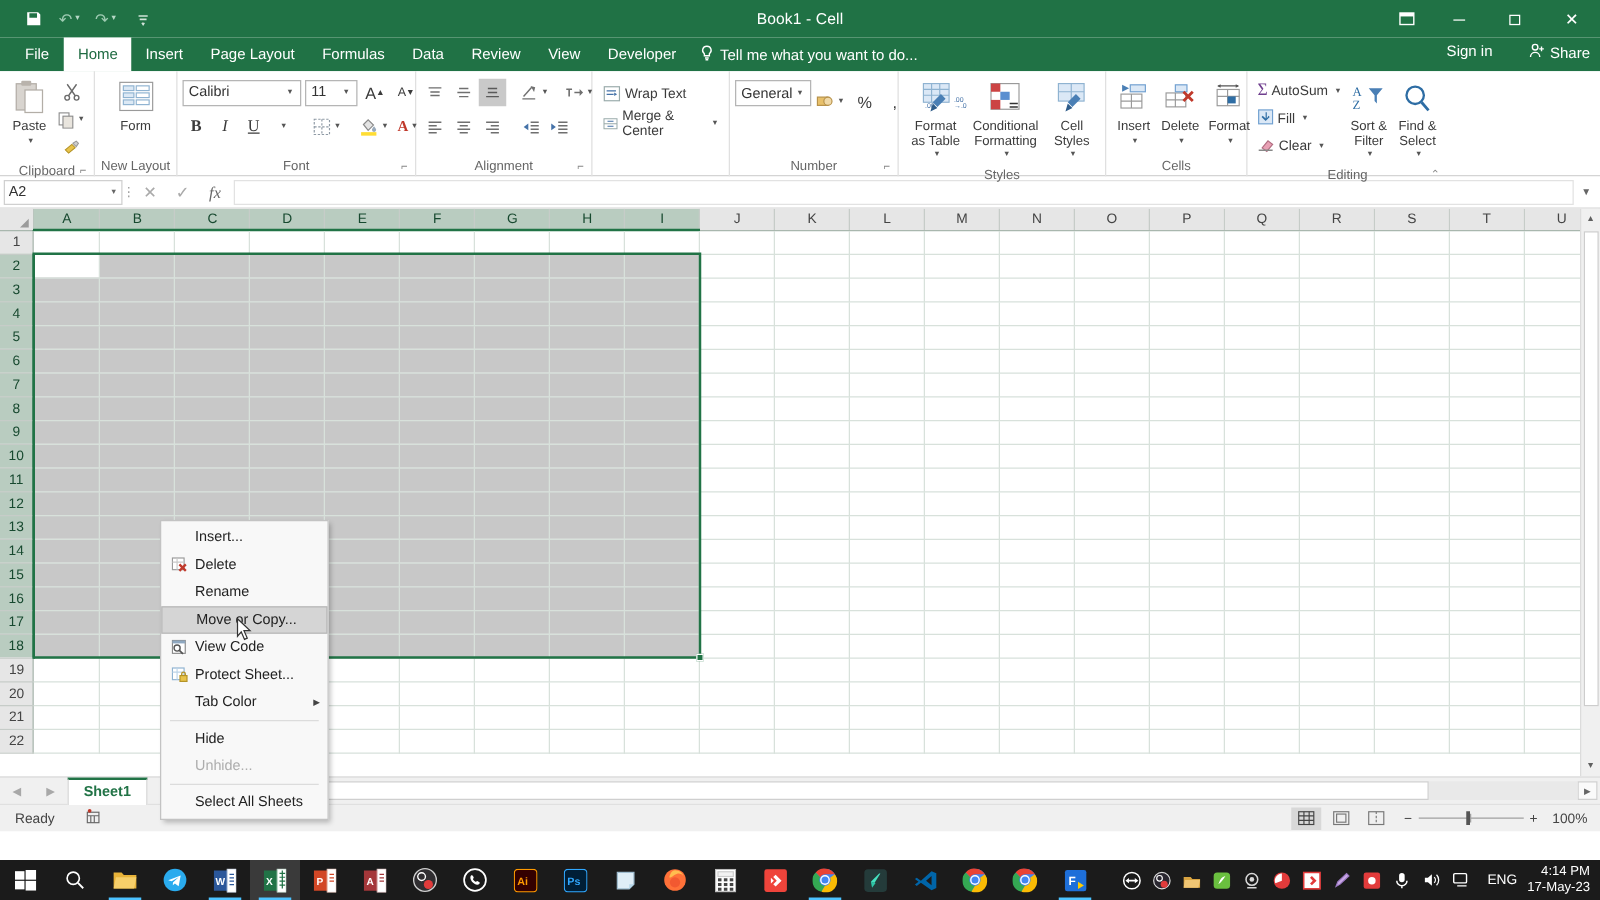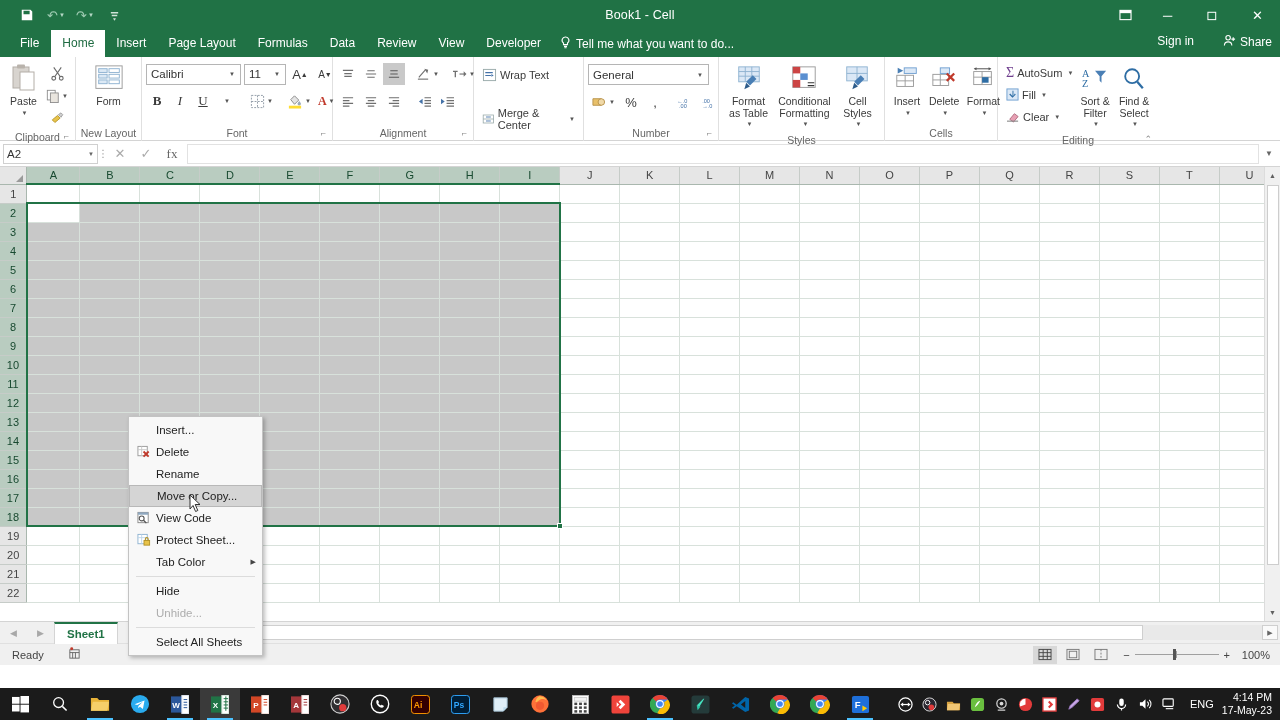--- a/index.html
+++ b/index.html
@@ -110,21 +110,21 @@
     height: 26px; background: #fff; display: flex; align-items: center;
     border-bottom: 1px solid #d4d4d4; padding: 0 3px;
   }
   .namebox {
     width: 95px; height: 20px; border: 1px solid #d0d0d0; background: #fff;
     display: flex; align-items: center; font-size: 11.5px; color: #333; padding: 0 3px;
   }
   .namebox .nv { flex: 1; }
   .fb-sep { width: 9px; text-align: center; color: #999; font-size: 10px; letter-spacing: 0; }
   .fb-btn { width: 26px; text-align: center; color: #aaa; font-size: 13px; }
-  .fb-btn.fx { color: #666; font-family: "Liberation Serif", serif; }
+  .fb-btn.fx { color: #666; font-style: italic; font-family: "Liberation Serif", serif; }
   .fb-input {
     flex: 1; height: 20px; border: 1px solid #e2e2e2; background: #fff;
     margin-left: 2px; margin-right: 2px; font-size: 11.5px; padding: 0 4px;
     display: flex; align-items: center;
   }
   .fb-expand { width: 16px; text-align: center; color: #666; font-size: 8px; }
 
   
   .gridwrap { position: relative; height: 454px; background: #fff; overflow: hidden; }
   table.sheet { border-collapse: collapse; table-layout: fixed; }
@@ -512,35 +512,35 @@
     <div class="rgroup" style="width:110px;border-right:1px solid #e0e0e0">
       <div class="rgroup-body" style="flex-direction:column;padding-top:4px">
         <div class="smallbtn labeled">
           <svg width="15" height="14" viewBox="0 0 16 15">
               <rect x="1.5" y="1.5" width="13" height="12" fill="none" stroke="#9aa"></rect>
               <path stroke="#4472a8" stroke-width="1.2" d="M3.5 5h8M3.5 8h6"></path>
               <path fill="#4472a8" d="M10 6.5l2.5 1.5-2.5 1.5z"></path>
             </svg>
           <span>Wrap Text</span>
         </div>
-        <div class="smallbtn labeled" style="margin-top:22px">
+        <div class="smallbtn labeled" style="margin-top:2px">
           <svg width="15" height="14" viewBox="0 0 16 15">
               <rect x="1.5" y="2.5" width="13" height="10" fill="none" stroke="#9aa"></rect>
               <path stroke="#9aa" d="M1.5 7.5h13"></path>
               <path stroke="#4472a8" stroke-width="1.1" d="M5 5h6M5 10h6"></path>
             </svg>
           <span>Merge &amp; Center</span>
           <span class="caret-s">▼</span>
         </div>
       </div>
       <div class="rgroup-label">&nbsp;</div>
     </div>
 
     <div class="rgroup" style="width:135px">
-      <div class="rgroup-body" style="flex-direction:column;padding-top:4px">
+      <div class="rgroup-body" style="padding-top:4px">
         <div class="combo" style="width:121px">
           <span class="cv">General</span>
           <span class="cd">▼</span>
         </div>
         <div class="row" style="gap:2px;margin-top:6px">
           <div class="smallbtn">
             <svg width="16" height="14" viewBox="0 0 17 15">
                 <path fill="#e8c06a" stroke="#b8924a" d="M2 4h9v7H2z"></path>
                 <circle cx="11" cy="7.5" r="3.5" fill="#f0d9a8" stroke="#b8924a"></circle>
               </svg>

